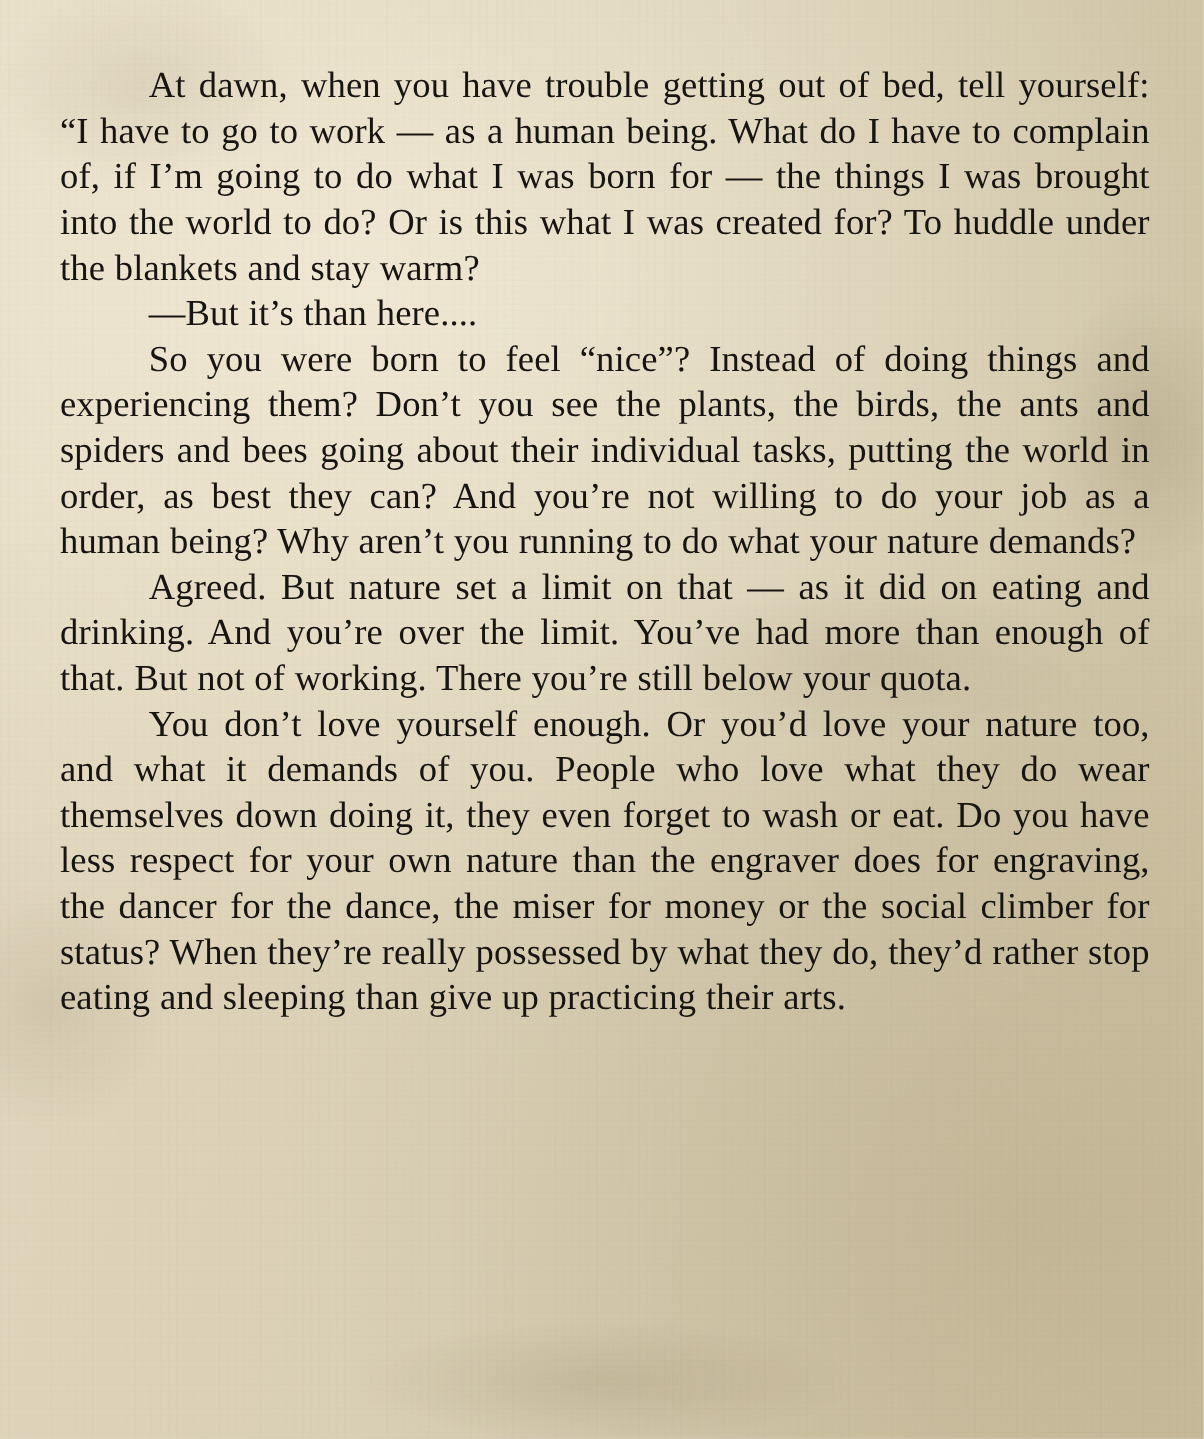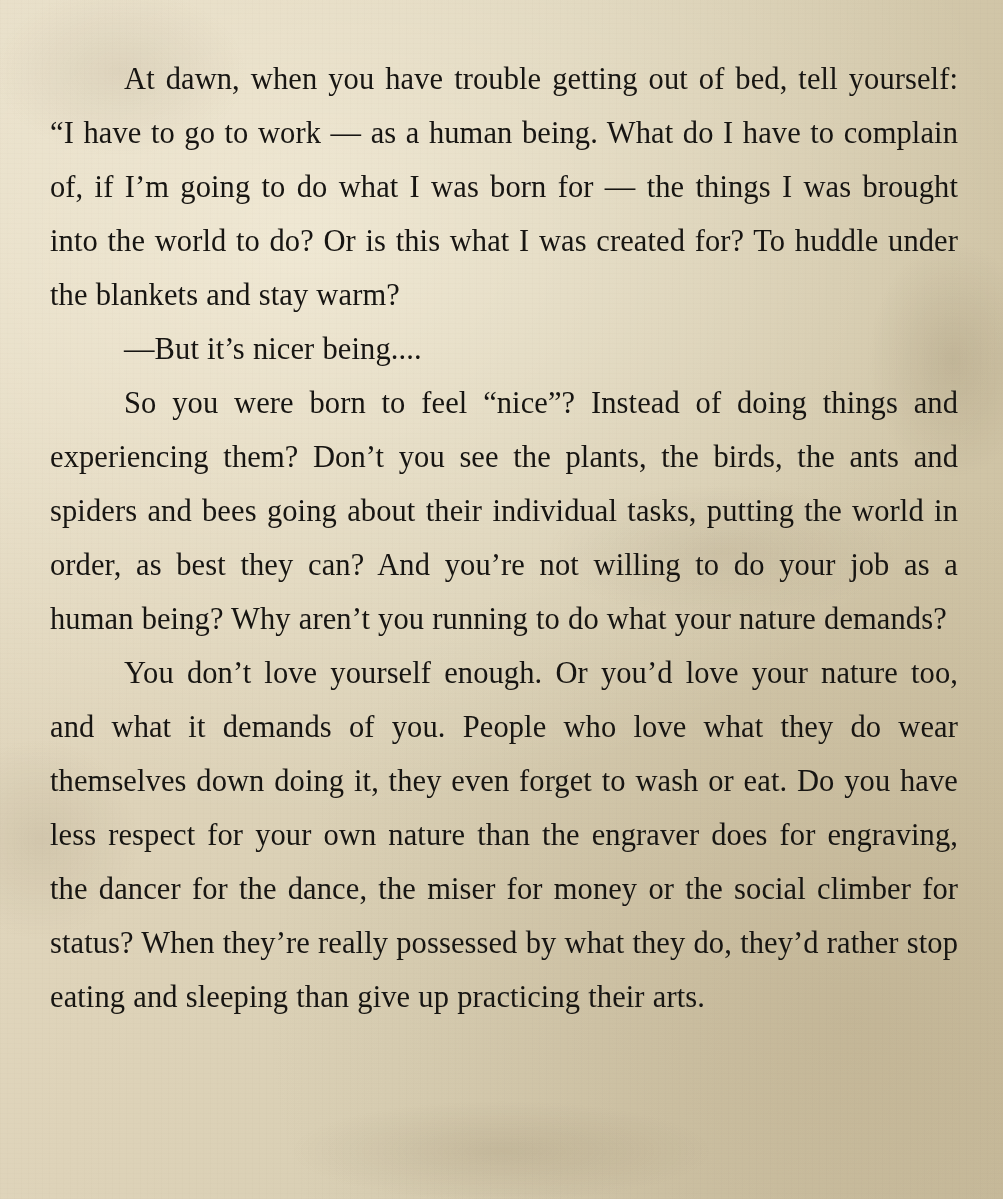--- a/index.html
+++ b/index.html
@@ -58,21 +58,21 @@
     left: 50px;
     top: 52px;
     width: 908px;
     z-index: 2;
   }
 
   p.para {
     margin: 0;
     color: #171512;
     font-size: 30.5px;
-    line-height: 54px;
+    line-height: 38px;
     text-align: justify;
     text-indent: 74px;
     letter-spacing: 0.1px;
     word-spacing: 0.4px;
     -webkit-font-smoothing: antialiased;
   }
 
   p.para.last-line-left {
     text-align-last: left;
   }
@@ -82,17 +82,18 @@
     text-align: left;
     text-align-last: left;
   }
 </style>
 </head>
 <body>
 
 <div id="page">
   <div id="text-column">
     <p class="para last-line-left">At dawn, when you have trouble getting out of bed, tell yourself: “I have to go to work — as a human being. What do I have to complain of, if I’m going to do what I was born for — the things I was brought into the world to do? Or is this what I was created for? To huddle under the blankets and stay warm?</p>
-    <p class="para reply">—But it’s nicer being....</p>
+    <p class="para reply">—But it’s than here....</p>
     <p class="para last-line-left">So you were born to feel “nice”? Instead of doing things and experiencing them? Don’t you see the plants, the birds, the ants and spiders and bees going about their individual tasks, putting the world in order, as best they can? And you’re not willing to do your job as a human being? Why aren’t you running to do what your nature demands?</p>
+    <p class="para last-line-left">Agreed. But nature set a limit on that — as it did on eating and drinking. And you’re over the limit. You’ve had more than enough of that. But not of working. There you’re still below your quota.</p>
     <p class="para last-line-left">You don’t love yourself enough. Or you’d love your nature too, and what it demands of you. People who love what they do wear themselves down doing it, they even forget to wash or eat. Do you have less respect for your own nature than the engraver does for engraving, the dancer for the dance, the miser for money or the social climber for status? When they’re really possessed by what they do, they’d rather stop eating and sleeping than give up practicing their arts.</p>
   </div>
 </div>
 
 </body></html>

